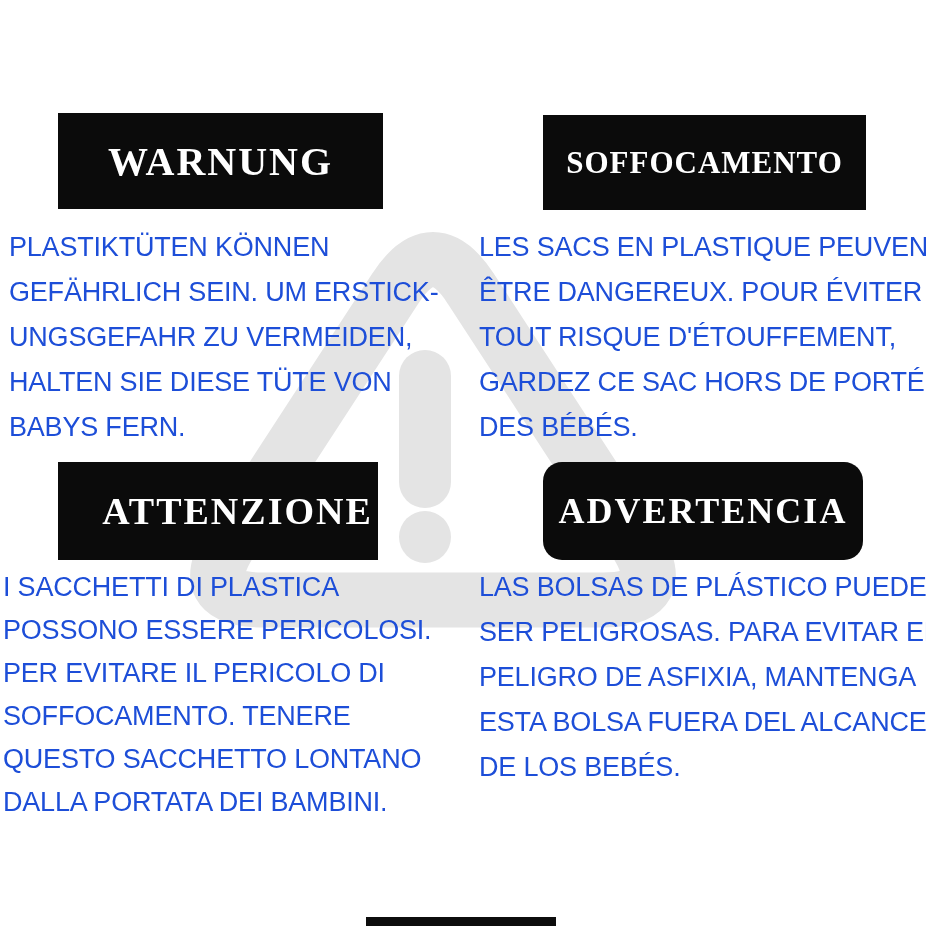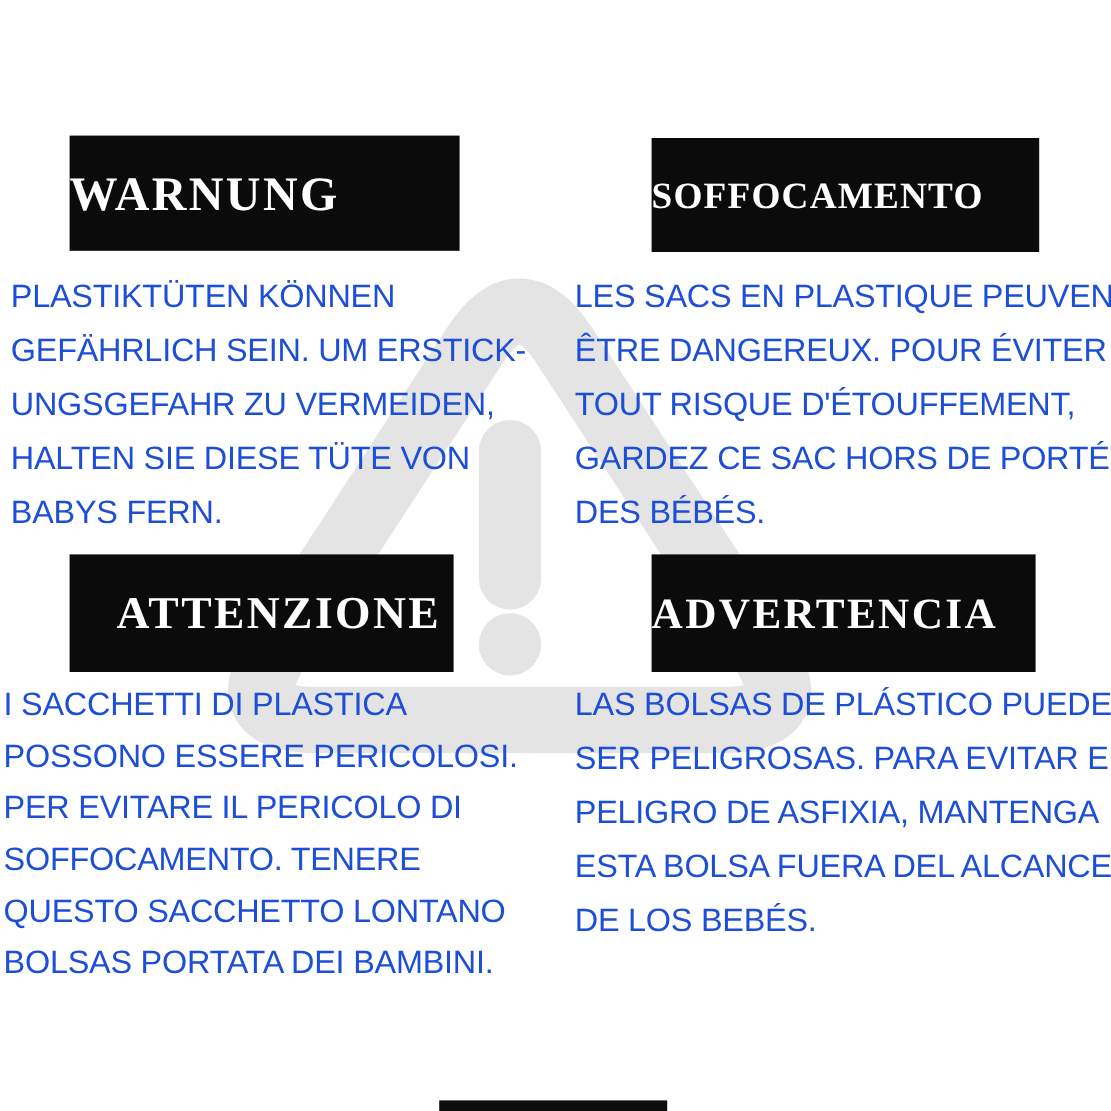--- a/index.html
+++ b/index.html
@@ -7,36 +7,36 @@
     position:relative;
     width:926px;height:926px;
     background:#ffffff;
     overflow:hidden;
     font-family:"Liberation Sans","DejaVu Sans",sans-serif;
   }
   .watermark{position:absolute;left:178px;top:210px;pointer-events:none;}
   .banner{
     position:absolute;
     background:#0b0b0b;
-    display:flex;align-items:center;
+    display:flex;align-items:center;justify-content:center;
   }
   .banner span{
     font-family:"Liberation Serif","DejaVu Serif",serif;
     font-weight:700;
     color:#ffffff;
     letter-spacing:2px;
     white-space:nowrap;
   }
   .banner.de{left:58px;top:113px;width:325px;height:96px;}
   .banner.de span{font-size:40px;}
   .banner.fr{left:543px;top:115px;width:323px;height:95px;}
   .banner.fr span{font-size:31px;letter-spacing:1px;}
   .banner.it{left:58px;top:462px;width:320px;height:98px;}
   .banner.it span{font-size:38px;margin-left:39px;}
-  .banner.es{left:543px;top:462px;width:320px;height:98px;}
+  .banner.es{left:543px;top:462px;width:320px;height:98px;border-radius:19px;}
   .banner.es span{font-size:36px;}
   .body{
     position:absolute;
     margin:0;
     font-size:27px;
     letter-spacing:-0.2px;
     line-height:45px;
     color:#1d4ed8;
     white-space:pre;
   }
@@ -81,21 +81,21 @@
 DES BÉBÉS.</p>
 
   <div class="banner it">
     <span>ATTENZIONE</span>
   </div>
   <p class="body it">I SACCHETTI DI PLASTICA
 POSSONO ESSERE PERICOLOSI.
 PER EVITARE IL PERICOLO DI
 SOFFOCAMENTO. TENERE
 QUESTO SACCHETTO LONTANO
-BOLSAS PORTATA DEI BAMBINI.</p>
+DALLA PORTATA DEI BAMBINI.</p>
 
   <div class="banner es">
     <span>ADVERTENCIA</span>
   </div>
   <p class="body es">LAS BOLSAS DE PLÁSTICO PUEDEN
 SER PELIGROSAS. PARA EVITAR EL
 PELIGRO DE ASFIXIA, MANTENGA
 ESTA BOLSA FUERA DEL ALCANCE
 DE LOS BEBÉS.</p>
 

